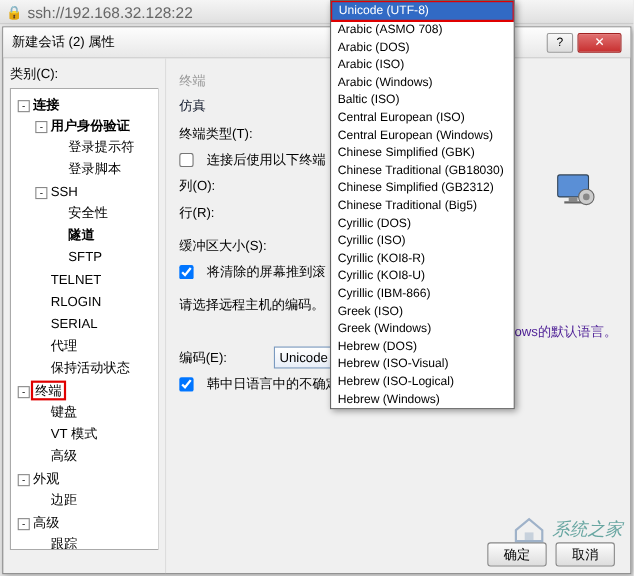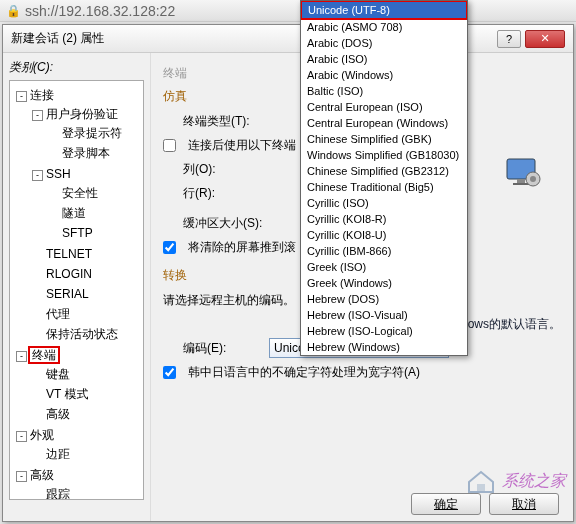--- a/index.html
+++ b/index.html
@@ -7,50 +7,50 @@
 .top-bar { background: linear-gradient(#f5f5f5,#e0e0e0); height: 22px; border-bottom: 1px solid #ccc; display: flex; align-items: center; padding: 0 6px; gap: 4px; }
 .top-bar .path { color: #666; font-size: 14px; }
 .dialog { position: absolute; top: 24px; left: 2px; width: 572px; height: 498px; background: #f0f0f0; border: 1px solid #888; box-shadow: 2px 2px 6px rgba(0,0,0,0.3); }
 .titlebar { height: 28px; background: linear-gradient(#fdfdfd,#e8e8e8); border-bottom: 1px solid #ccc; display: flex; align-items: center; padding: 0 8px; justify-content: space-between; }
 .titlebar .title { font-size: 12px; }
 .titlebar .btns { display: flex; gap: 4px; }
 .titlebar .btn { width: 24px; height: 18px; border: 1px solid #999; background: linear-gradient(#f8f8f8,#ddd); border-radius: 2px; display: flex; align-items: center; justify-content: center; font-size: 11px; cursor: pointer; }
 .titlebar .btn.close { background: linear-gradient(#e07070,#c83030); color: #fff; border-color: #a02020; width: 40px; }
 .body { display: flex; height: calc(100% - 28px); }
 .left { width: 148px; padding: 6px; border-right: 1px solid #ddd; }
-.left-label { margin-bottom: 4px; font-style: italic; }
+.left-label { margin-bottom: 4px; }
 .tree { border: 1px solid #aaa; background: #fff; height: 420px; overflow: auto; padding: 4px 2px; }
 .tree ul { list-style: none; padding-left: 14px; }
 .tree > ul { padding-left: 2px; }
 .tree li { line-height: 18px; padding: 1px 2px; white-space: nowrap; cursor: pointer; }
-.tree li.bold > .lbl { font-weight: normal; }
+.tree li.bold > .lbl { font-weight: bold; }
 .tree .exp { display: inline-block; width: 11px; height: 11px; border: 1px solid #888; text-align: center; line-height: 9px; font-size: 9px; margin-right: 3px; background: #fff; }
 .tree .noexp { display: inline-block; width: 14px; }
 .redbox { border: 2px solid #e00000; margin-left: -2px; padding: 0 2px; }
 .right { flex: 1; padding: 8px 12px; position: relative; }
 .section-title { color: #999; font-size: 12px; margin: 4px 0 6px 0; }
-.section-title.dark { color: #a16207; }
+.section-title.dark { color: #0f172a; }
 .group { margin-bottom: 10px; }
 .row { display: flex; align-items: center; margin: 4px 0; gap: 6px; min-height: 20px; }
-.row label { min-width: 80px; margin-left: 20px; }
+.row label { min-width: 80px; }
 .combo { border: 1px solid #7a9ac0; background: linear-gradient(#fff,#e8eef8); height: 20px; display: flex; align-items: center; padding: 0 4px; flex: 1; max-width: 180px; position: relative; }
 .combo .arrow { margin-left: auto; color: #345; }
 .checkbox { display: flex; align-items: center; gap: 12px; }
 .checkbox input { width: 13px; height: 13px; }
 .icon-img { position: absolute; right: 30px; top: 100px; width: 40px; height: 40px; }
 .icon-img svg { width: 40px; height: 40px; }
 .dropdown { position: absolute; top: 0px; left: 300px; width: 168px; background: #fff; border: 1px solid #666; box-shadow: 2px 2px 6px rgba(0,0,0,0.4); z-index: 100; max-height: 398px; overflow: hidden; }
 .dropdown .opt { padding: 1px 6px; font-size: 11px; line-height: 14px; cursor: pointer; white-space: nowrap; }
 .dropdown .opt.redsel { border: 2px solid #e00000; background: #316ac5; color: #fff; margin: -1px; }
 .watermark { position: absolute; right: 10px; bottom: 30px; display: flex; align-items: center; gap: 6px; opacity: 0.6; z-index: 200; }
 .watermark .logo { width: 30px; height: 26px; }
-.watermark .txt { color: #a21caf; font-size: 16px; font-style: italic; }
+.watermark .txt { color: #0f766e; font-size: 16px; font-style: italic; }
 .btns-bottom { position: absolute; right: 14px; bottom: 6px; display: flex; gap: 8px; z-index: 50; }
-.btns-bottom button { width: 70px; height: 22px; border: 1px solid #888; background: linear-gradient(#fdfdfd,#ddd); border-radius: 3px; cursor: pointer; text-decoration: underline; }
-.truncated { color: #0f172a; }
+.btns-bottom button { width: 54px; height: 22px; border: 1px solid #888; background: linear-gradient(#fdfdfd,#ddd); border-radius: 3px; cursor: pointer; }
+.truncated { color: #4c1d95; }
 </style>
 </head>
 <body>
 
 <div class="top-bar">
   <span>🔒</span>
   <span class="path">ssh://192.168.32.128:22</span>
 </div>
 
 <div class="dialog">
@@ -144,21 +144,20 @@
         <div class="row">
             <label>缓冲区大小(S):</label>
           </div>
         <div class="row checkbox">
           <input type="checkbox" checked="" style="">
           <span>将清除的屏幕推到滚</span>
         </div>
       </div>
 
       <div class="group">
-        <div class="section-title dark">转换</div>
         <div class="row">
             <span>请选择远程主机的编码。</span>
           </div>
         <div class="row" style="justify-content:flex-end;">
             <span class="truncated">ows的默认语言。</span>
           </div>
         <div class="row">
           <label>编码(E):</label>
           <div class="combo">
             <span>Unicode (UTF-8)</span>
@@ -182,23 +181,24 @@
 <div class="dropdown" id="encoding-dropdown">
     <div class="opt redsel">Unicode (UTF-8)</div>
     <div class="opt">Arabic (ASMO 708)</div>
     <div class="opt">Arabic (DOS)</div>
     <div class="opt">Arabic (ISO)</div>
     <div class="opt">Arabic (Windows)</div>
     <div class="opt">Baltic (ISO)</div>
     <div class="opt">Central European (ISO)</div>
     <div class="opt">Central European (Windows)</div>
     <div class="opt">Chinese Simplified (GBK)</div>
-    <div class="opt">Windows Simplified (GB18030)</div>
+    <div class="opt">Chinese Traditional (GB18030)</div>
     <div class="opt">Chinese Simplified (GB2312)</div>
     <div class="opt">Chinese Traditional (Big5)</div>
+    <div class="opt">Cyrillic (DOS)</div>
     <div class="opt">Cyrillic (ISO)</div>
     <div class="opt">Cyrillic (KOI8-R)</div>
     <div class="opt">Cyrillic (KOI8-U)</div>
     <div class="opt">Cyrillic (IBM-866)</div>
     <div class="opt">Greek (ISO)</div>
     <div class="opt">Greek (Windows)</div>
     <div class="opt">Hebrew (DOS)</div>
     <div class="opt">Hebrew (ISO-Visual)</div>
     <div class="opt">Hebrew (ISO-Logical)</div>
     <div class="opt">Hebrew (Windows)</div>

